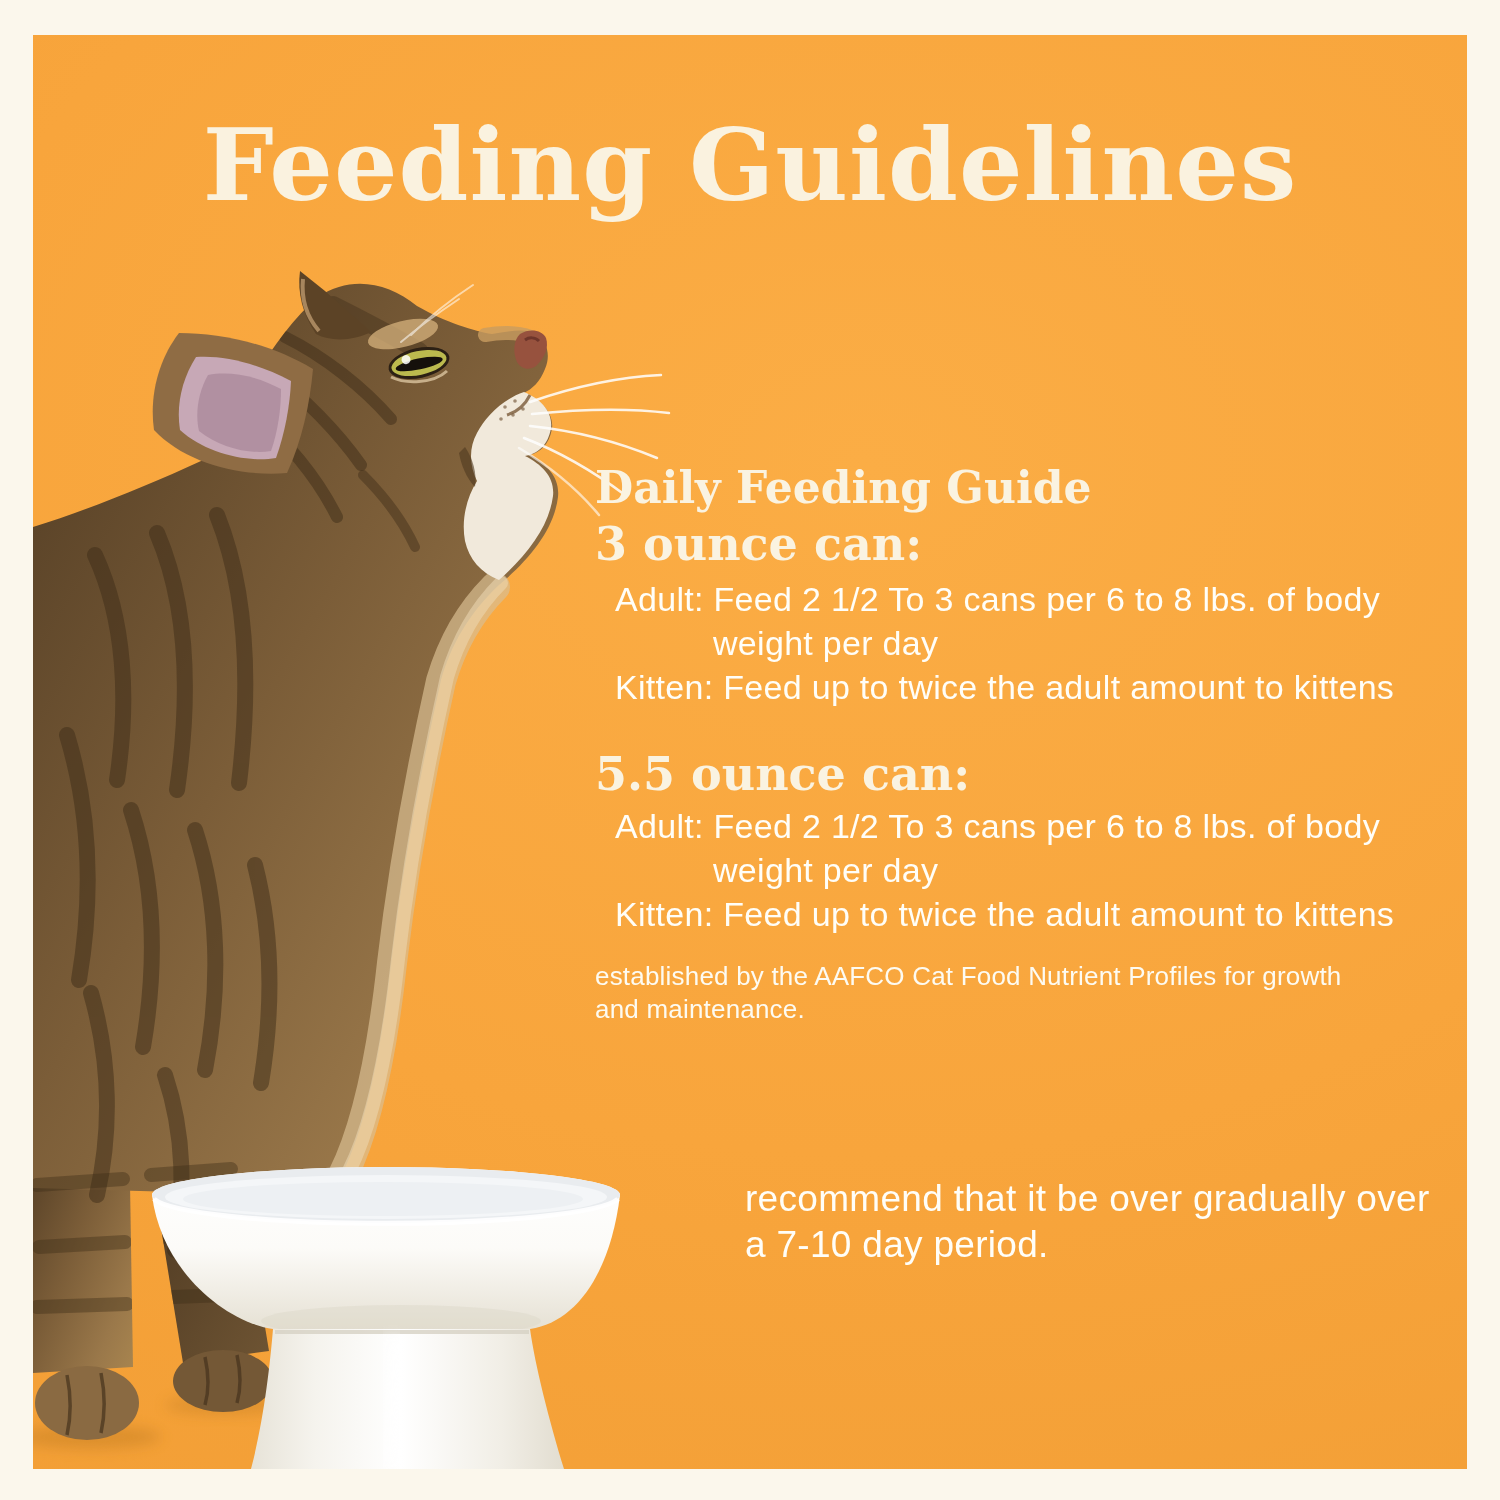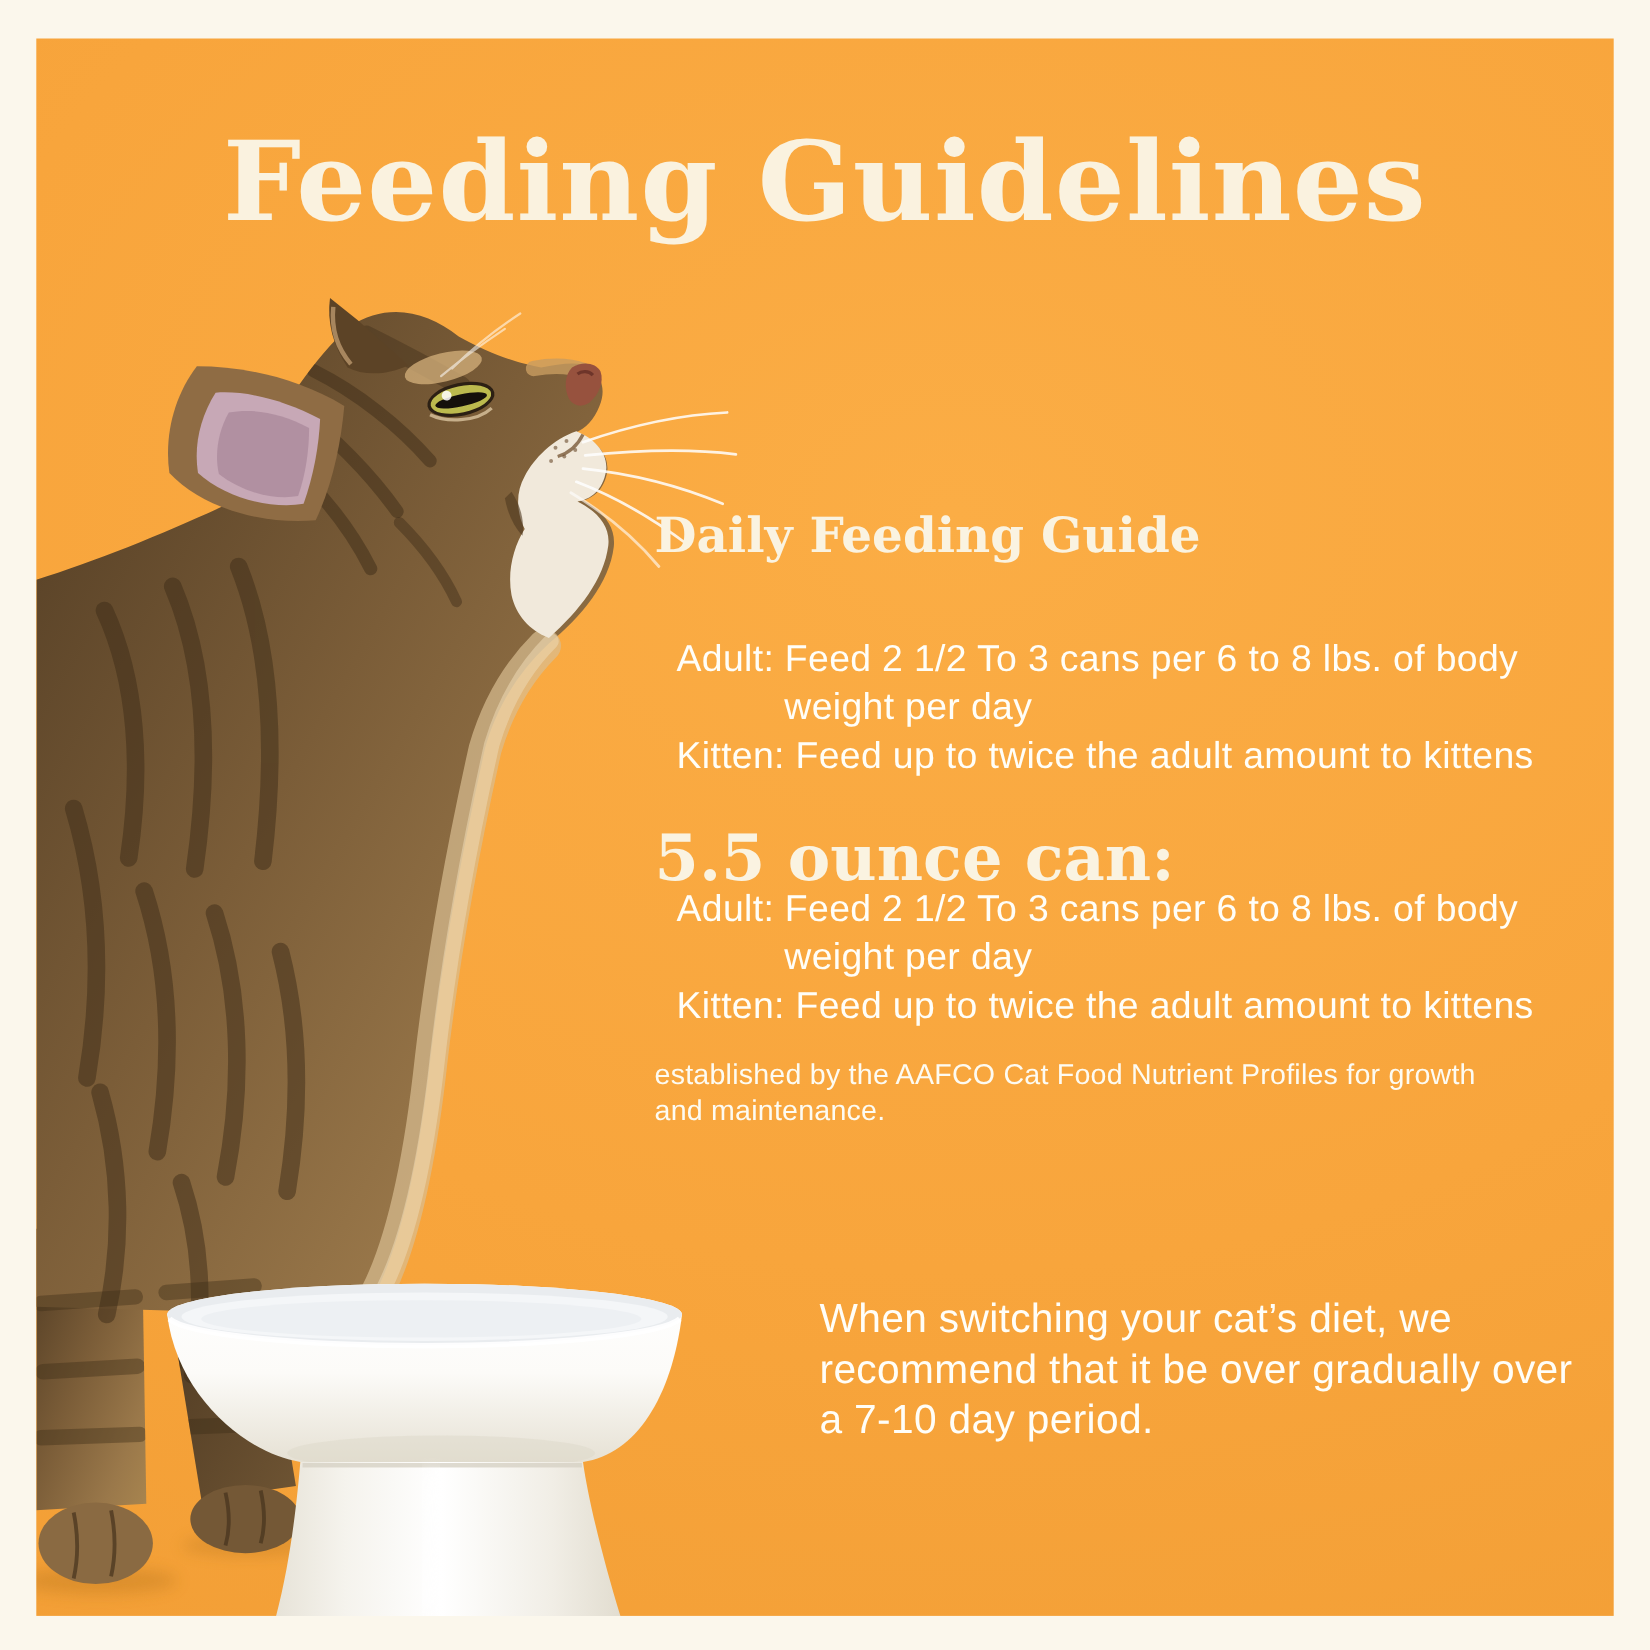--- a/index.html
+++ b/index.html
@@ -31,21 +31,21 @@
   }
   .serif-head {
     position: absolute;
     font-family: "DejaVu Serif", serif;
     font-weight: 700;
     color: #faf3e1;
     line-height: 1.1;
   }
   .guide-heading { left: 562px; top: 429px; font-size: 44px; }
   .size-label-1 { left: 562px; top: 484px; font-size: 46px; }
-  .size-label-2 { left: 562px; top: 714px; font-size: 58px; }
+  .size-label-2 { left: 562px; top: 714px; font-size: 46px; }
   .feed-block {
     position: absolute; left: 562px;
     color: #fffef8;
     font-size: 34px;
     line-height: 44px;
     letter-spacing: 0.3px;
     margin-left: 20px;
   }
   .feed-block-1 { top: 542px; }
   .feed-block-2 { top: 769px; }
@@ -228,38 +228,38 @@
         <path d="M 240,1294 L 497,1294 C 502,1330 516,1385 531,1434 L 218,1434 C 231,1385 237,1330 240,1294 Z" fill="url(#pedGrad)"></path>
         <path d="M 242,1297 L 496,1297" stroke="#d7d2c5" stroke-width="4" opacity="0.8"></path>
         <path d="M 362,1302 L 355,1434" stroke="#ffffff" stroke-width="24" opacity="0.5" filter="url(#soft)"></path>
       </g>
     </svg>
 
     <div class="title">Feeding Guidelines</div>
 
     <div class="serif-head guide-heading">Daily Feeding Guide</div>
 
+    <div class="serif-head size-label-1">3 ounce can:</div>
     <div class="feed-block feed-block-1">
       <div>Adult: Feed 2 1/2 To 3 cans per 6 to 8 lbs. of body</div>
       <div class="feed-line-indent">weight per day</div>
       <div>Kitten: Feed up to twice the adult amount to kittens</div>
     </div>
 
     <div class="serif-head size-label-2">5.5 ounce can:</div>
     <div class="feed-block feed-block-2">
       <div>Adult: Feed 2 1/2 To 3 cans per 6 to 8 lbs. of body</div>
       <div class="feed-line-indent">weight per day</div>
       <div>Kitten: Feed up to twice the adult amount to kittens</div>
     </div>
 
     <div class="disclaimer">
       <div>established by the AAFCO Cat Food Nutrient Profiles for growth</div>
       <div>and maintenance.</div>
     </div>
 
     <div class="note">
-      <div>When switching your cat’s diet, we</div>
       <div>recommend that it be over gradually over</div>
       <div>a 7-10 day period.</div>
     </div>
 
   </div>
 </div>
 
 </body></html>

